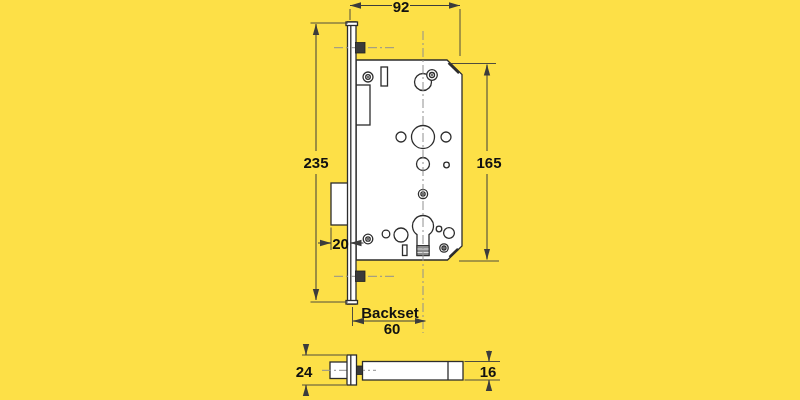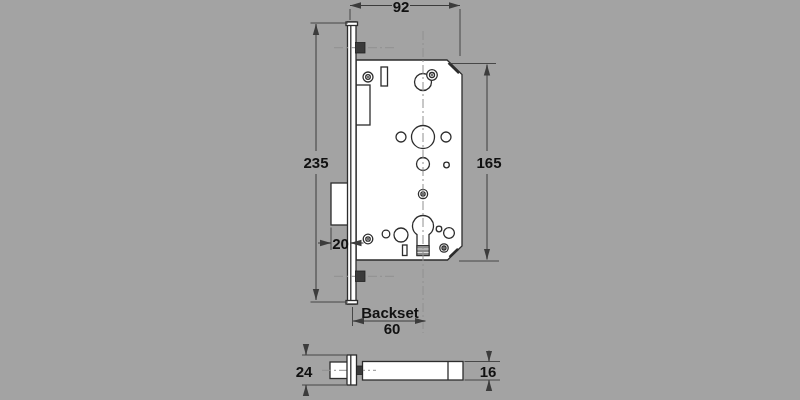--- a/index.html
+++ b/index.html
@@ -1,16 +1,16 @@
 <!DOCTYPE html>
 <html><head>
 <meta charset="utf-8">
 <style>
   html,body{margin:0;padding:0;background:#ffffff;}
-  #canvas{position:relative;width:800px;height:400px;background:#a3a3a3;overflow:hidden;
+  #canvas{position:relative;width:800px;height:400px;background:#fde047;overflow:hidden;
           font-family:"Liberation Sans",sans-serif;}
   svg{display:block;}
   .ol   {fill:#ffffff;stroke:#2d2d2d;stroke-width:1.3;}
   .oln  {fill:none;   stroke:#2d2d2d;stroke-width:1.3;}
   .thick{fill:none;   stroke:#2d2d2d;stroke-width:2.4;}
   .dark {fill:#3a3a3a;stroke:#222222;stroke-width:0.8;}
   .dim  {fill:none;stroke:#3c3c3c;stroke-width:1;}
   .ext  {fill:none;stroke:#3c3c3c;stroke-width:0.9;}
   .cl   {fill:none;stroke:#909090;stroke-width:1;stroke-dasharray:9 3 2 3;}
   .cam  {fill:#8a8a8a;stroke:#333333;stroke-width:1;}

